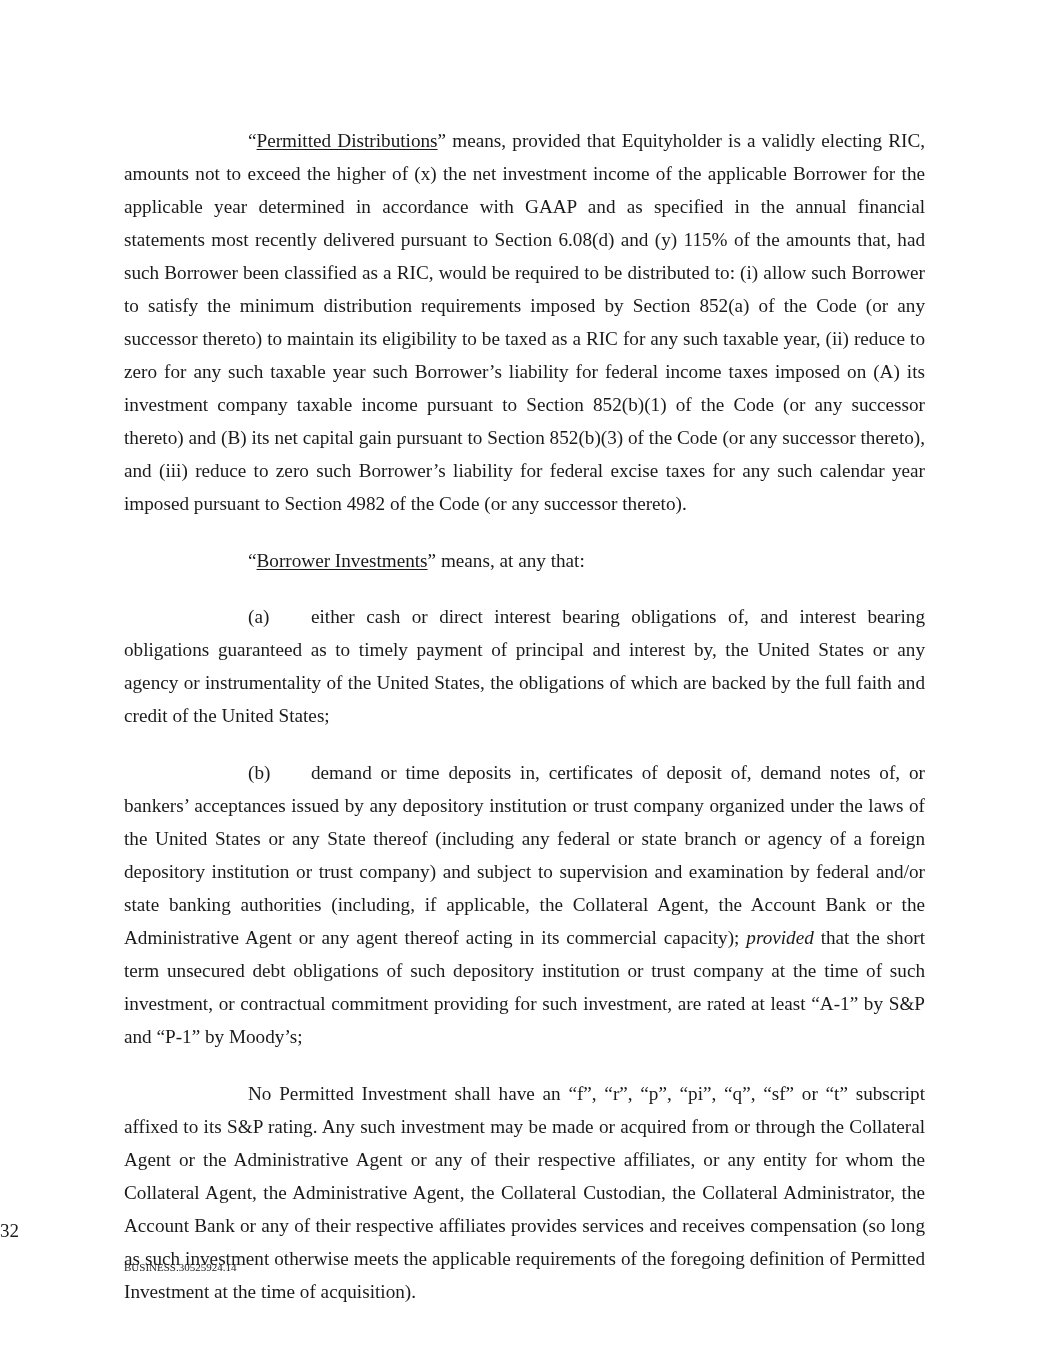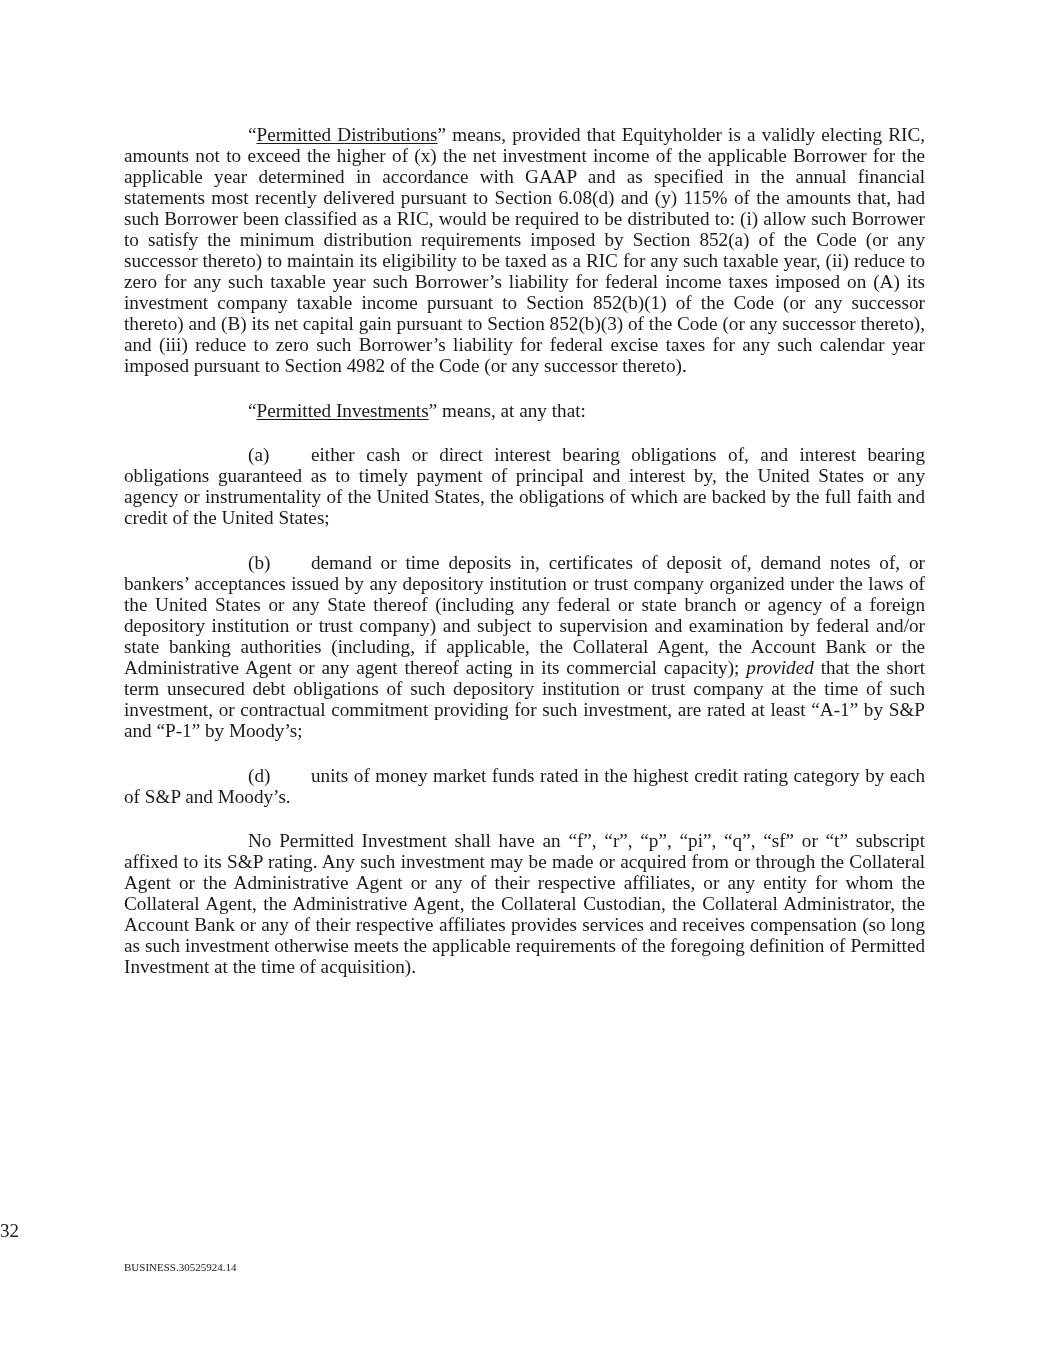--- a/index.html
+++ b/index.html
@@ -1,20 +1,20 @@
 <!DOCTYPE html>
 <html><head>
 <meta charset="utf-8">
 <style>
   html, body { margin: 0; padding: 0; background: #ffffff; }
   body { width: 1055px; height: 1365px; position: relative; overflow: hidden; }
   .page {
     position: absolute; left: 124px; top: 124px; width: 801px;
     font-family: "Liberation Serif", "DejaVu Serif", serif;
-    font-size: 19.2px; line-height: 21px; color: #1a1a1a;
+    font-size: 19.2px; line-height: 33px; color: #1a1a1a;
     text-align: justify;
   }
   .para { margin: 0 0 23.7px 0; text-indent: 124px; }
   .para .u { text-decoration: underline; text-underline-offset: 2px; }
   .para .i { font-style: italic; }
   .item-label { display: inline-block; width: 63px; text-indent: 0; }
   .page-number {
     position: absolute; top: 1220px; left: 0; width: 855px; 
     font-family: "Liberation Serif", "DejaVu Serif", serif; font-size: 19px; color: #1a1a1a;
   }
@@ -22,26 +22,25 @@
     position: absolute; top: 1261px; left: 124px;
     font-family: "Liberation Serif", "DejaVu Serif", serif; font-size: 11px; color: #1a1a1a;
   }
 </style>
 </head>
 <body>
 
 <div class="page">
   <p class="para"><span>“</span><span class="u">Permitted Distributions</span><span>” means, provided that Equityholder is a validly electing RIC, amounts not to exceed the higher of (x) the net investment income of the applicable Borrower for the applicable year determined in accordance with GAAP and as specified in the annual financial statements most recently delivered pursuant to Section 6.08(d) and (y) 115% of the amounts that, had such Borrower been classified as a RIC, would be required to be distributed to: (i) allow such Borrower to satisfy the minimum distribution requirements imposed by Section 852(a) of the Code (or any successor thereto) to maintain its eligibility to be taxed as a RIC for any such taxable year, (ii) reduce to zero for any such taxable year such Borrower’s liability for federal income taxes imposed on (A) its investment company taxable income pursuant to Section 852(b)(1) of the Code (or any successor thereto) and (B) its net capital gain pursuant to Section 852(b)(3) of the Code (or any successor thereto), and (iii) reduce to zero such Borrower’s liability for federal excise taxes for any such calendar year imposed pursuant to Section 4982 of the Code (or any successor thereto).</span></p>
 
-  <p class="para"><span>“</span><span class="u">Permitted Investments</span><span>” means, at any that:</span></p>
+  <p class="para"><span>“</span><span class="u">Borrower Investments</span><span>” means, at any that:</span></p>
 
   <p class="para"><span class="item-label">(a)</span><span>either cash or direct interest bearing obligations of, and interest bearing obligations guaranteed as to timely payment of principal and interest by, the United States or any agency or instrumentality of the United States, the obligations of which are backed by the full faith and credit of the United States;</span></p>
 
   <p class="para"><span class="item-label">(b)</span><span>demand or time deposits in, certificates of deposit of, demand notes of, or bankers’ acceptances issued by any depository institution or trust company organized under the laws of the United States or any State thereof (including any federal or state branch or agency of a foreign depository institution or trust company) and subject to supervision and examination by federal and/or state banking authorities (including, if applicable, the Collateral Agent, the Account Bank or the Administrative Agent or any agent thereof acting in its commercial capacity); </span><span class="i">provided</span><span> that the short term unsecured debt obligations of such depository institution or trust company at the time of such investment, or contractual commitment providing for such investment, are rated at least “A-1” by S&amp;P and “P-1” by Moody’s;</span></p>
 
 
-  <p class="para"><span class="item-label">(d)</span><span>units of money market funds rated in the highest credit rating category by each of S&amp;P and Moody’s.</span></p>
 
   <p class="para">No Permitted Investment shall have an “f”, “r”, “p”, “pi”, “q”, “sf” or “t” subscript affixed to its S&amp;P rating.  Any such investment may be made or acquired from or through the Collateral Agent or the Administrative Agent or any of their respective affiliates, or any entity for whom the Collateral Agent, the Administrative Agent, the Collateral Custodian, the Collateral Administrator, the Account Bank or any of their respective affiliates provides services and receives compensation (so long as such investment otherwise meets the applicable requirements of the foregoing definition of Permitted Investment at the time of acquisition).</p>
 </div>
 
 <div class="page-number">32</div>
 <div class="doc-id">BUSINESS.30525924.14</div>
 
 </body></html>

